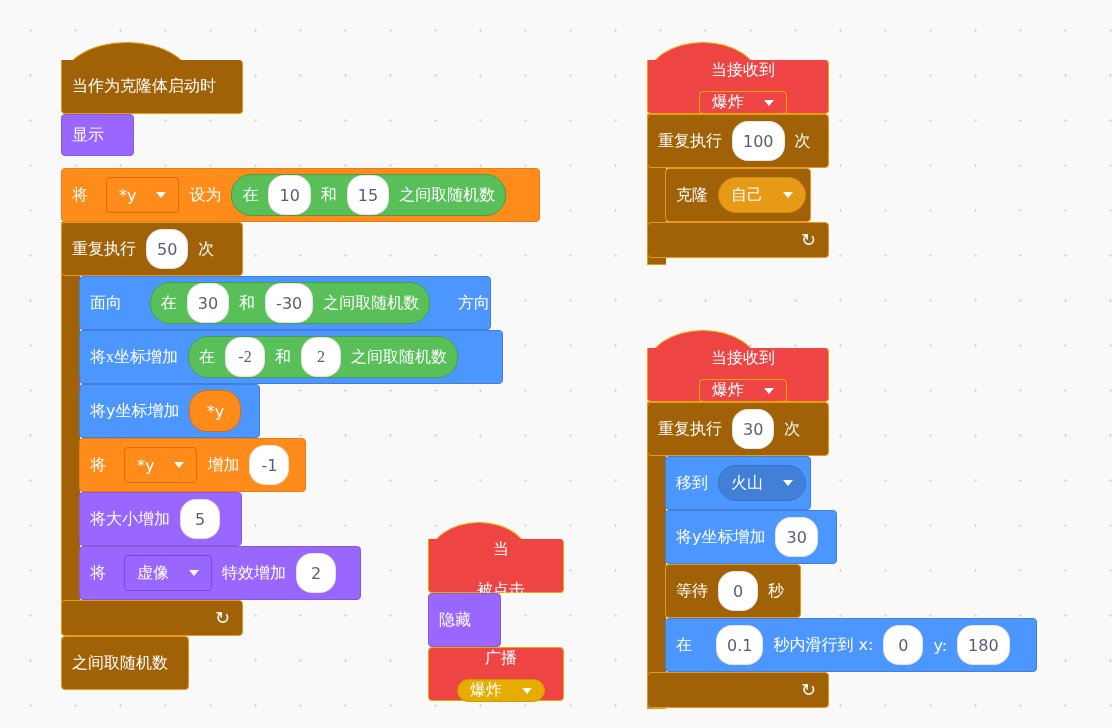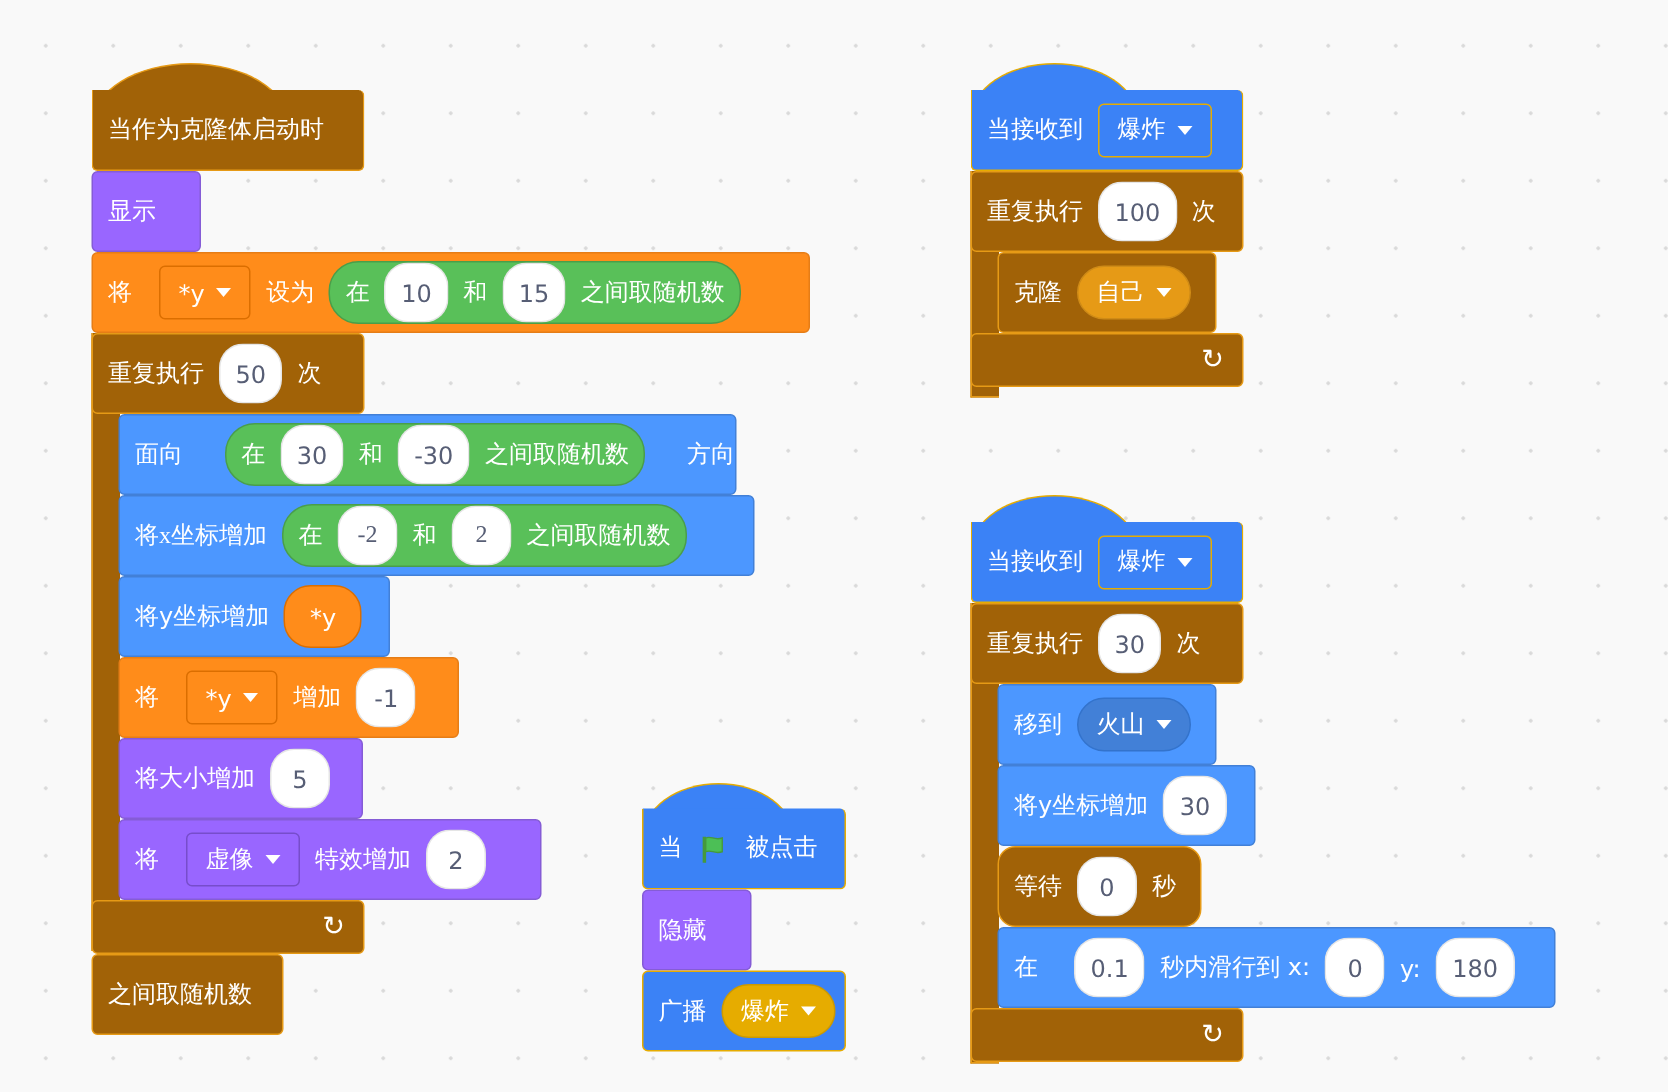--- a/index.html
+++ b/index.html
@@ -5,43 +5,43 @@
   html,body{margin:0;padding:0;}
   body{width:1112px;height:728px;overflow:hidden;position:relative;
     background-color:#f9f9f9;
     background-image:radial-gradient(circle,#d9d9d9 1px,transparent 1.3px);
     background-size:45px 45px;background-position:8px 8px;
     font-family:"DejaVu Sans","Liberation Sans",sans-serif;}
   .blk{position:absolute;box-sizing:border-box;display:flex;align-items:center;
     color:#fff;font-size:16px;padding-left:10px;border-radius:4px;white-space:nowrap;gap:10px;}
   .hat{border-top-left-radius:0;}
   .cap{position:absolute;border-radius:50% 50% 0 0/100% 100% 0 0;}
-  .events{background:#3b82f6;border:1px solid #e6ac00;}
+  .events{background:#ef4444;border:1px solid #e6ac00;flex-direction:column;}
   .control{background:#a16207;border:1px solid #e69a16;}
   .looks{background:#9966ff;border:1px solid #855cd6;}
   .vars{background:#ff8c1a;border:1px solid #e67d16;}
   .motion{background:#4c97ff;border:1px solid #4280d7;}
   .ops{background:#59c059;border:1px solid #4a9e4a;border-radius:20px;height:40px;display:inline-flex;align-items:center;padding:0 10px;gap:10px;color:#fff;}
   .num{background:#fff;color:#575e75;border-radius:16px;height:40px;min-width:40px;padding:0 10px;box-sizing:border-box;display:inline-flex;align-items:center;justify-content:center;font-size:16px;border:1px solid rgba(0,0,0,0.1);}
-  .dd{display:inline-flex;align-items:center;gap:8px;height:36px;padding:0 12px;border-radius:4px;box-sizing:border-box;font-size:16px;color:#fff;}
+  .dd{display:inline-flex;align-items:center;gap:20px;height:36px;padding:0 12px;border-radius:4px;box-sizing:border-box;font-size:16px;color:#fff;}
   .dd-round{border-radius:18px;}
   .tri{width:0;height:0;border-left:5px solid transparent;border-right:5px solid transparent;border-top:6px solid #fff;display:inline-block;}
   .repvar{background:#ff8c1a;border:1px solid #db6e00;border-radius:18px;height:40px;min-width:50px;display:inline-flex;align-items:center;justify-content:center;color:#fff;}
   .arrow{position:absolute;font-size:18px;color:#fff;}
   .flag{display:inline-block;width:22px;height:22px;}
 </style>
 </head>
 <body>
 
 <div>
   <div class="cap control" style="left:61px;top:42px;width:130px;height:40px;border-bottom:none;"></div>
   <div class="blk control hat" style="left:61px;top:60px;width:182px;height:54px;border-top:none;">
     <span>当作为克隆体启动时</span>
   </div>
-  <div class="blk looks" style="left:61px;top:114px;width:73px;height:54px;">
+  <div class="blk looks" style="left:61px;top:114px;width:73px;height:42px;">
     <span>显示</span>
   </div>
   <div class="blk vars" style="left:61px;top:168px;width:479px;height:54px;">
     <span>将</span>
     <span class="dd vars" style="margin-left:8px;border:1px solid #db6e00;">
       <span>*y</span>
         <span class="tri"></span>
     </span>
     <span>设为</span>
     <span class="ops">
@@ -182,21 +182,21 @@
     <span>移到</span>
     <span class="dd dd-round" style="background:#4280d7;border:1px solid #3373cc;">
       <span>火山</span>
         <span class="tri"></span>
     </span>
   </div>
   <div class="blk motion" style="left:665px;top:510px;width:172px;height:54px;">
     <span>将y坐标增加</span>
     <span class="num">30</span>
   </div>
-  <div class="blk control" style="left:665px;top:564px;width:136px;height:54px;border-radius:12px;">
+  <div class="blk control" style="left:665px;top:564px;width:136px;height:54px;">
     <span>等待</span>
     <span class="num">0</span>
     <span>秒</span>
   </div>
   <div class="blk motion" style="left:665px;top:618px;width:372px;height:54px;">
     <span>在</span>
     <span class="num" style="margin-left:14px;">0.1</span>
     <span>秒内滑行到 x:</span>
     <span class="num">0</span>
     <span>y:</span>

